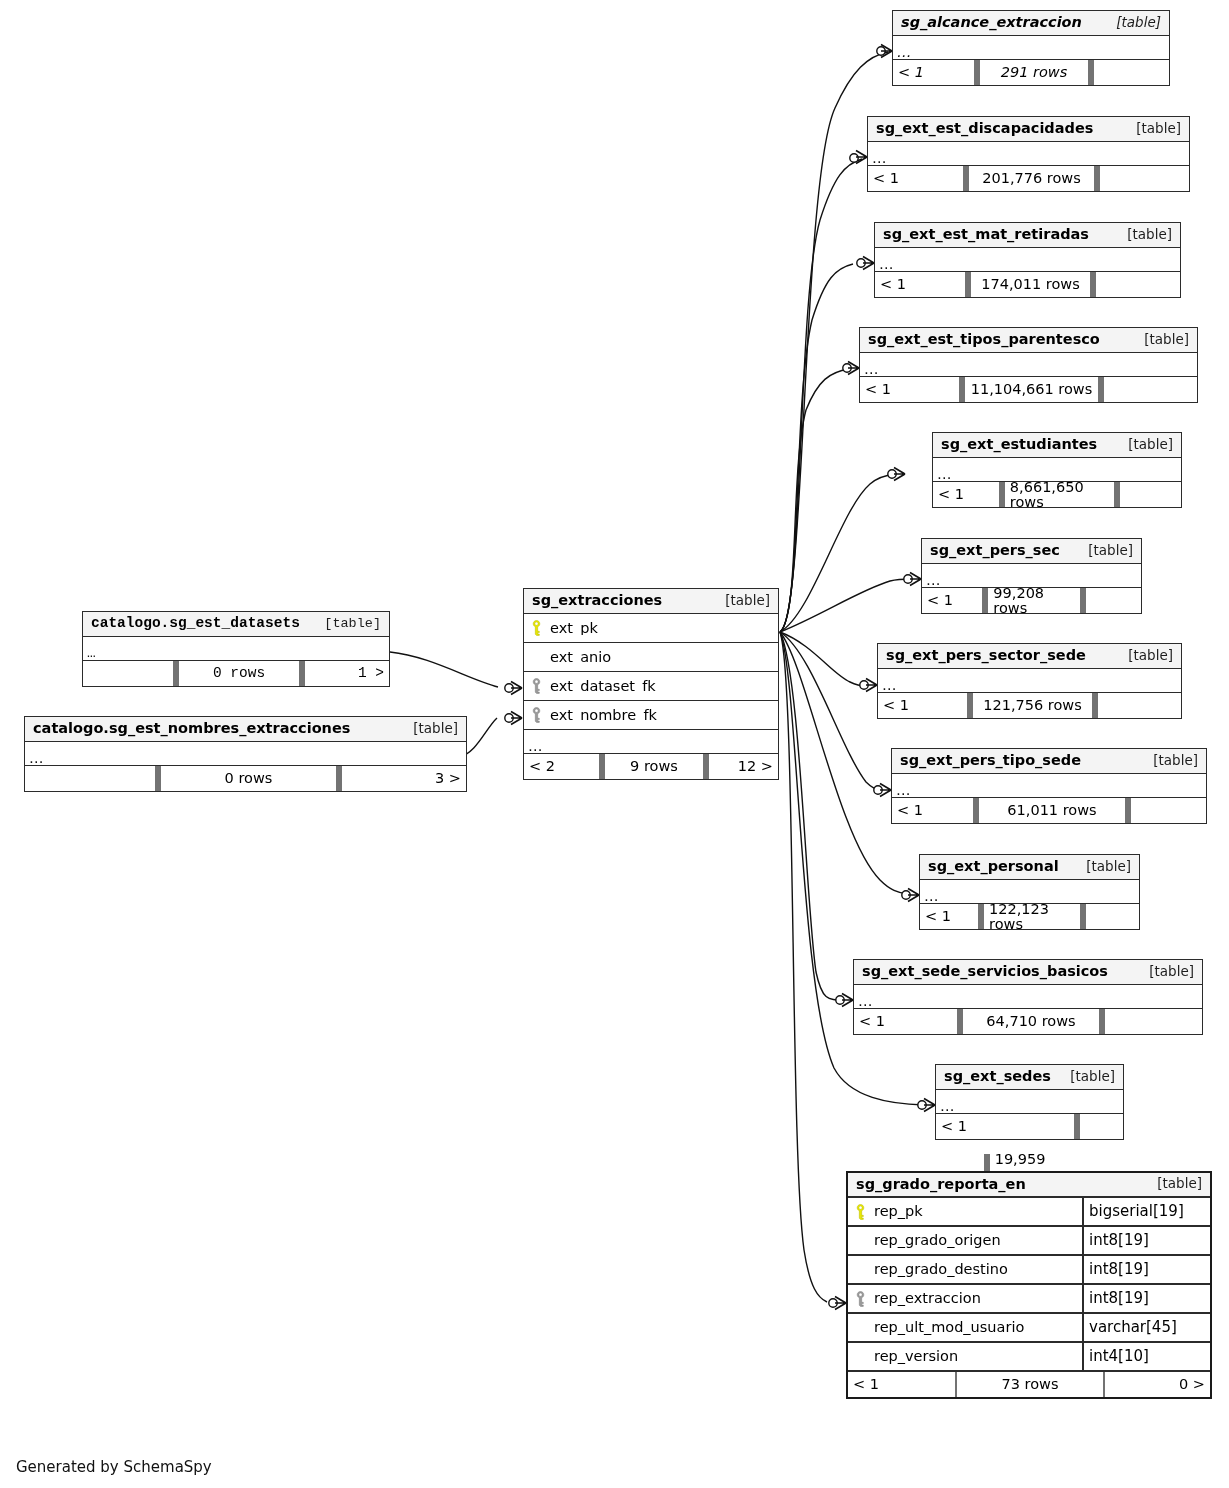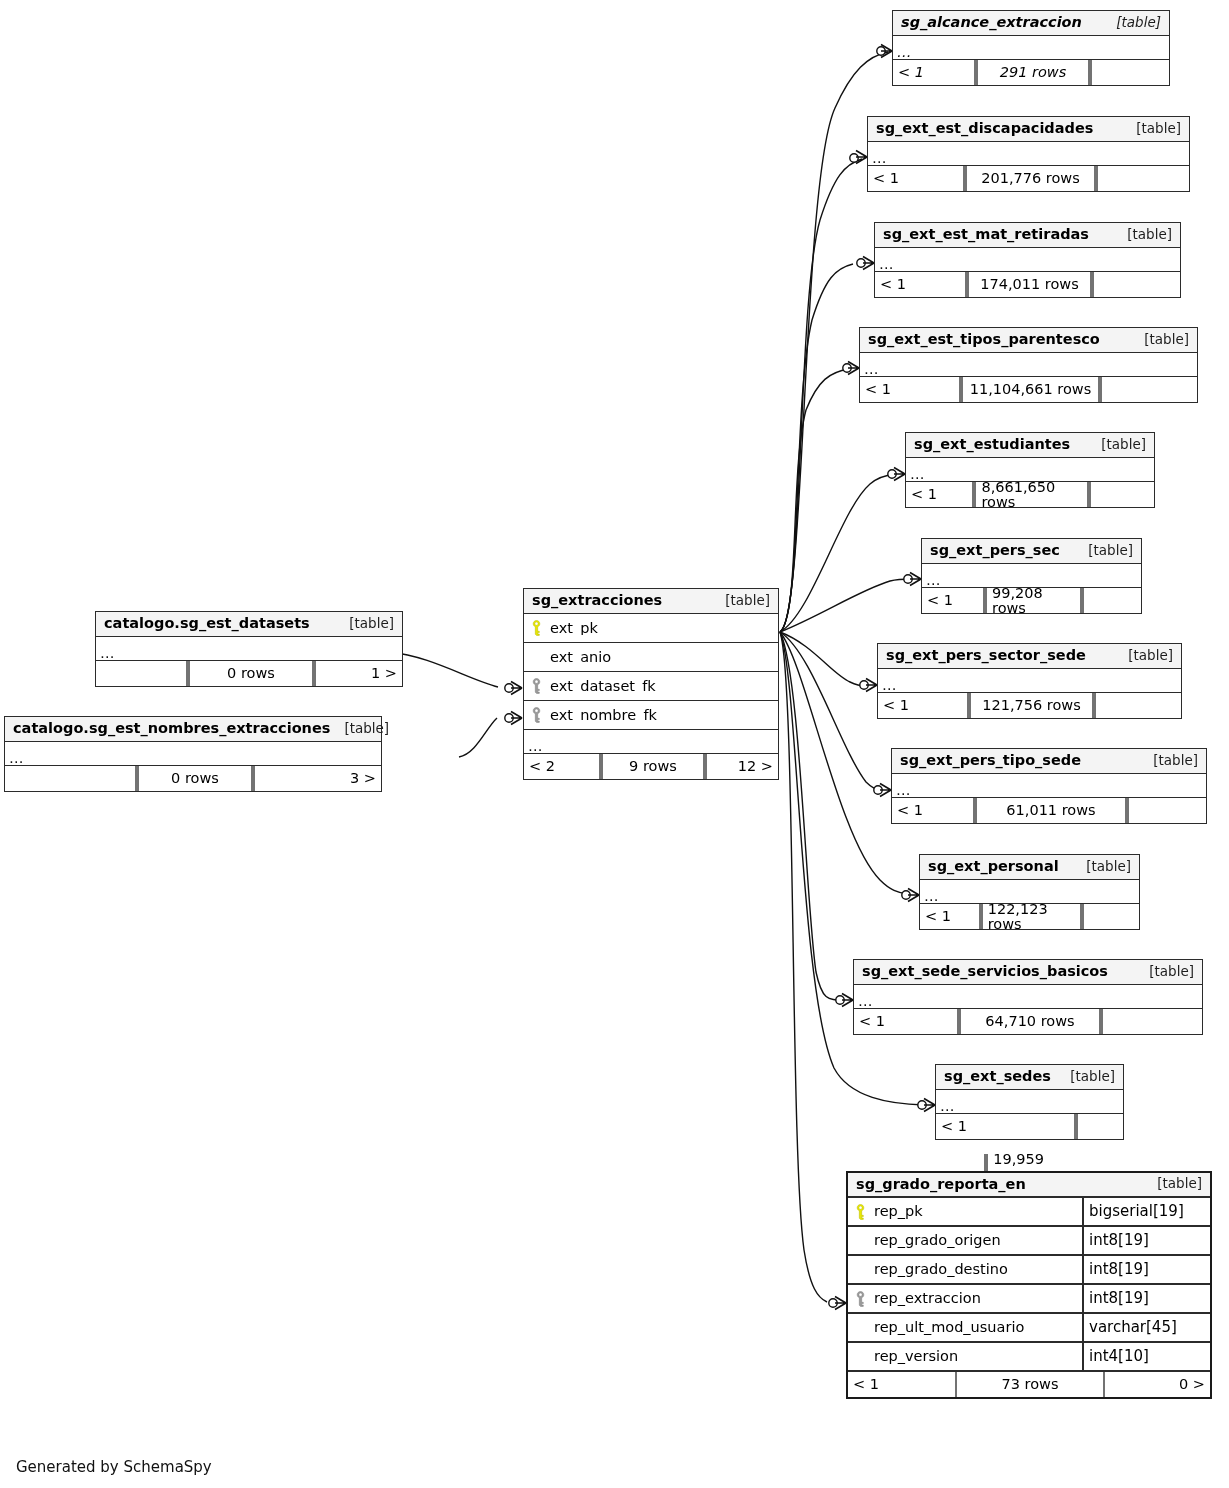--- a/index.html
+++ b/index.html
@@ -121,21 +121,21 @@
     display: flex;
     height: 25px;
     box-sizing: border-box;
     font-size: 14.5px;
   }
   .foot .fc {
     display: flex;
     align-items: center;
     box-sizing: border-box;
     height: 100%;
-    border-left: 4px solid #737373;
+    border-left: 6px solid #737373;
     padding: 0 5px;
     overflow: hidden;
   }
   .tbl.emph .foot .fc { border-left-width: 2px; }
   .foot .fc:first-child { border-left: none; }
   .foot .fl { justify-content: flex-start; }
   .foot .fm { justify-content: center; }
   .foot .fr { justify-content: flex-end; }
 
   
@@ -271,21 +271,21 @@
           <span class="tname">sg_ext_est_tipos_parentesco</span>
           <span class="ttag">[table]</span>
         </div>
         <div class="ellipsis-row">…</div>
         <div class="foot">
           <div class="fc fl" style="width: 99px;">&lt; 1</div>
           <div class="fc fm" style="flex: 1 1 auto;">11,104,661 rows</div>
           <div class="fc fr" style="width: 99px;"></div>
         </div>
       </div>
-      <div class="tbl" style="left: 905px; top: 432px; width: 250px;">
+      <div class="tbl" style="left: 932px; top: 432px; width: 250px;">
         <div class="hdr">
           <span class="tname">sg_ext_estudiantes</span>
           <span class="ttag">[table]</span>
         </div>
         <div class="ellipsis-row">…</div>
         <div class="foot">
           <div class="fc fl" style="width: 73px;">&lt; 1</div>
           <div class="fc fm" style="flex: 1 1 auto;">8,661,650 rows</div>
           <div class="fc fr" style="width: 73px;"></div>
         </div>
@@ -355,33 +355,33 @@
           <span class="tname">sg_ext_sedes</span>
           <span class="ttag">[table]</span>
         </div>
         <div class="ellipsis-row">…</div>
         <div class="foot">
           <div class="fc fl" style="width: 55px;">&lt; 1</div>
           <div class="fc fm" style="flex: 1 1 auto; margin-top: 40px;">19,959 rows</div>
           <div class="fc fr" style="width: 55px;"></div>
         </div>
       </div>
-      <div class="tbl" style="left: 95px; top: 611px; width: 308px;">
+      <div class="tbl" style="left: 82px; top: 611px; width: 308px; font-family: Liberation Mono, monospace;">
         <div class="hdr">
           <span class="tname">catalogo.sg_est_datasets</span>
           <span class="ttag">[table]</span>
         </div>
         <div class="ellipsis-row">…</div>
         <div class="foot">
           <div class="fc fl" style="width: 90px;"></div>
           <div class="fc fm" style="flex: 1 1 auto;">0 rows</div>
           <div class="fc fr" style="width: 90px;">1 &gt;</div>
         </div>
       </div>
-      <div class="tbl" style="left: 4px; top: 716px; width: 378px;">
+      <div class="tbl" style="left: 24px; top: 716px; width: 443px;">
         <div class="hdr">
           <span class="tname">catalogo.sg_est_nombres_extracciones</span>
           <span class="ttag">[table]</span>
         </div>
         <div class="ellipsis-row">…</div>
         <div class="foot">
           <div class="fc fl" style="width: 130px;"></div>
           <div class="fc fm" style="flex: 1 1 auto;">0 rows</div>
           <div class="fc fr" style="width: 130px;">3 &gt;</div>
         </div>

